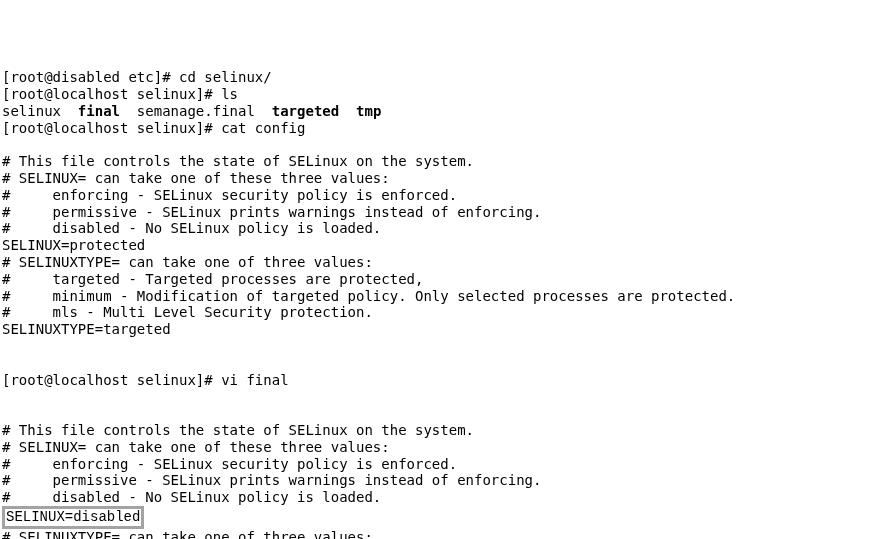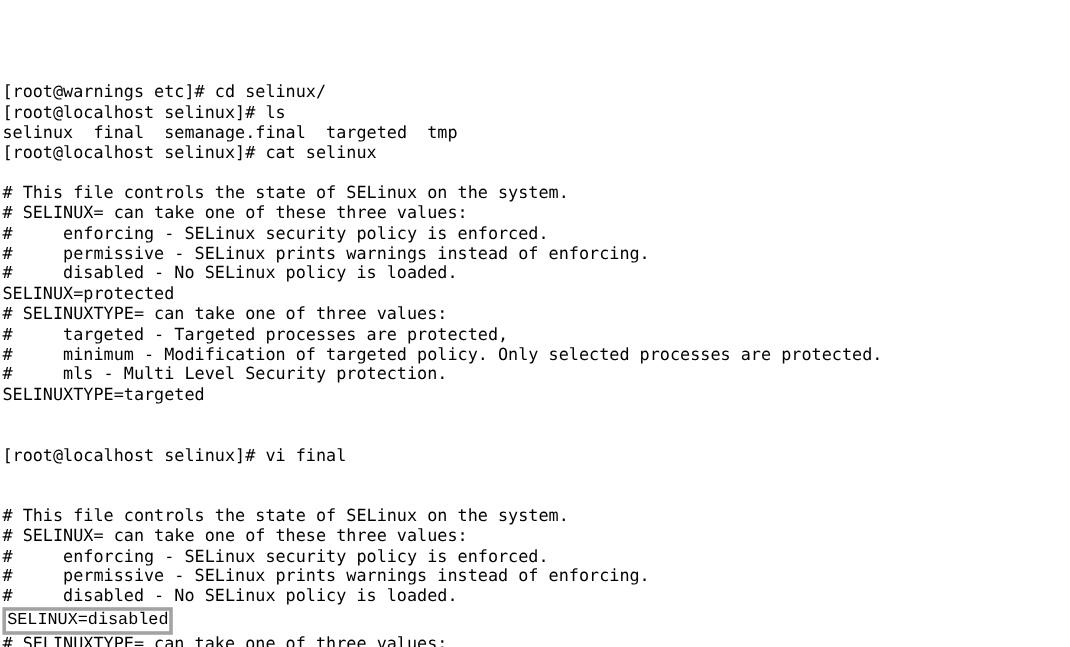--- a/index.html
+++ b/index.html
@@ -6,38 +6,38 @@
       font-family: monospace;
       font-size: 14px;
       background: #fff;
       color: #000;
       margin: 0;
       padding: 2px;
       white-space: pre;
       line-height: 1.2;
     }
     .bold {
-      font-weight: normal;
+      font-weight: bold;
     }
     .highlight {
       border: 3px solid #a3a3a3;
       display: inline-block;
       padding: 0 1px;
       font-family: Liberation Mono, monospace;
     }
   </style>
 </head>
 <body>
 
 
 
-<div><span>[root@warnings etc]# </span><span>cd selinux/</span>
+<div><span>[root@disabled etc]# </span><span>cd selinux/</span>
 <span>[root@localhost selinux]# </span><span>ls</span>
 <span>selinux  </span><span class="bold">final</span><span>  semanage.final  </span><span class="bold">targeted</span><span>  </span><span class="bold">tmp</span>
-<span>[root@localhost selinux]# </span><span>cat selinux</span>
+<span>[root@localhost selinux]# </span><span>cat config</span>
 <span></span>
 <span># This file controls the state of SELinux on the system.</span>
 <span># SELINUX= can take one of these three values:</span>
 <span>#     enforcing - SELinux security policy is enforced.</span>
 <span>#     permissive - SELinux prints warnings instead of enforcing.</span>
 <span>#     disabled - No SELinux policy is loaded.</span>
 <span>SELINUX=protected</span>
 <span># SELINUXTYPE= can take one of three values:</span>
 <span>#     targeted - Targeted processes are protected,</span>
 <span>#     minimum - Modification of targeted policy. Only selected processes are protected.</span>

